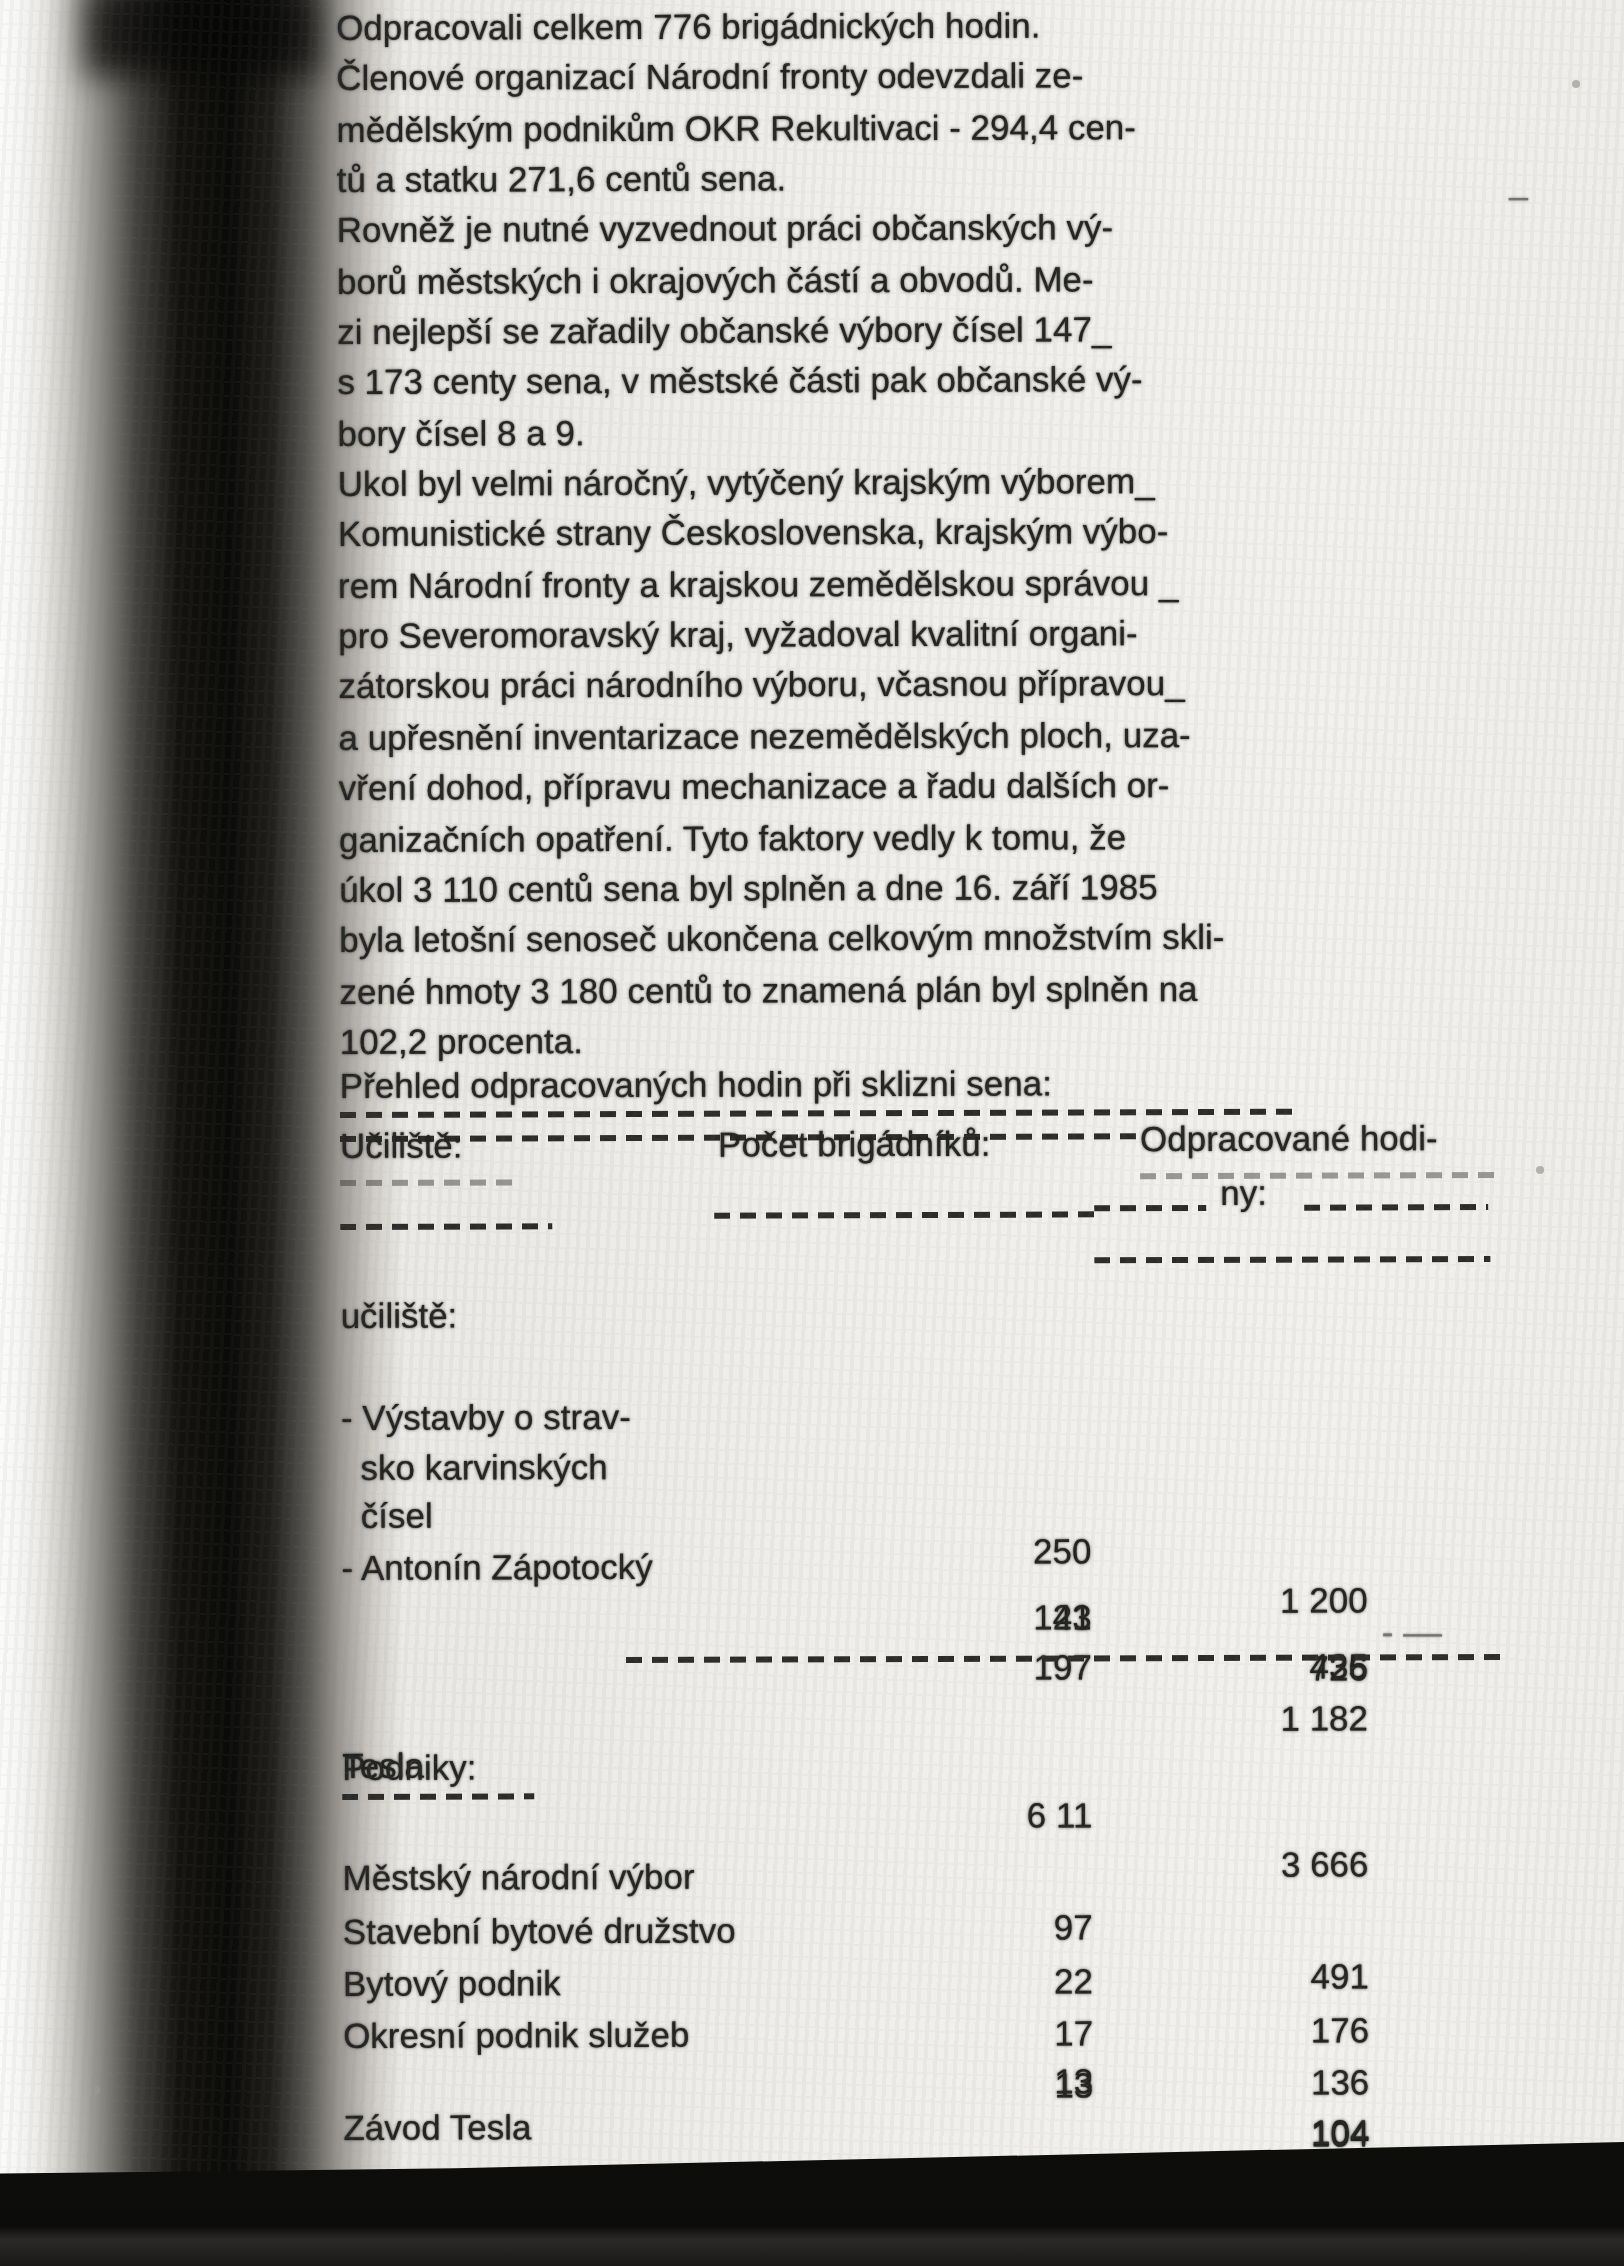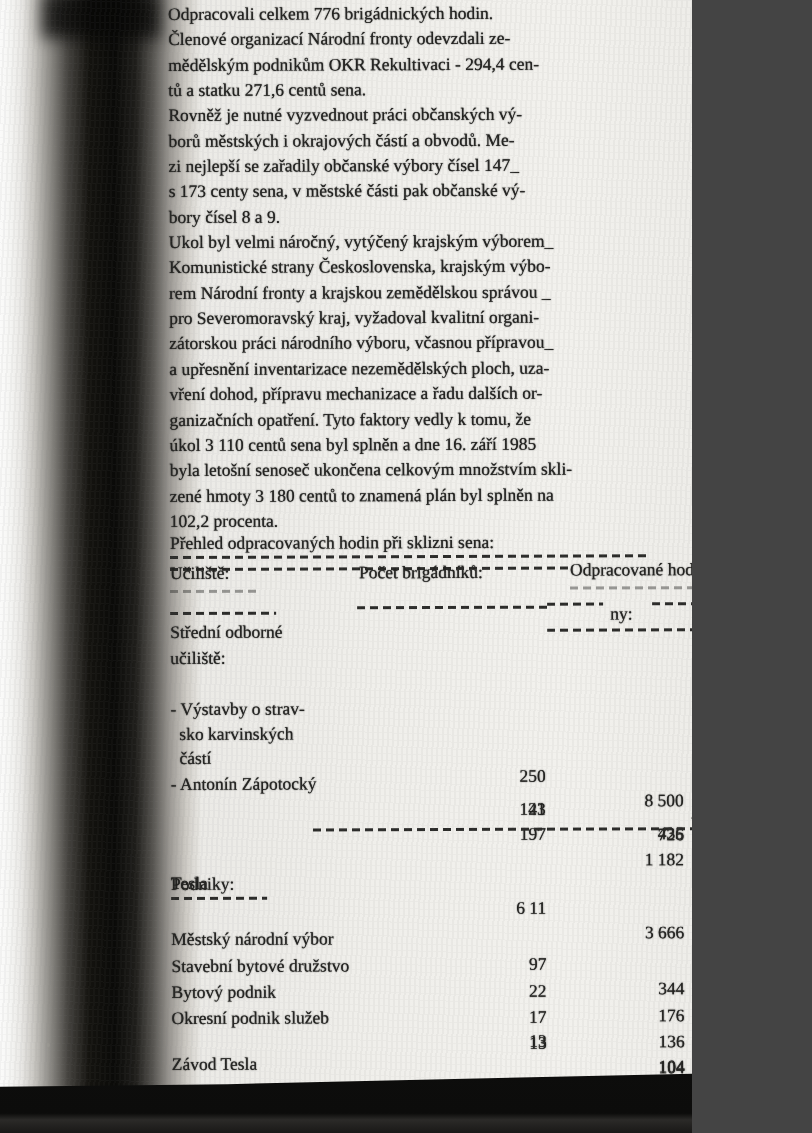--- a/index.html
+++ b/index.html
@@ -1,19 +1,19 @@
 <!DOCTYPE html>
 <html><head>
 <meta charset="utf-8">
 <style>
   html,body{margin:0;padding:0;background:#444;}
   .scene{
-    position:relative;width:692px;height:1133px;overflow:hidden;
+    position:relative;width:812px;height:1133px;overflow:hidden;
     background:linear-gradient(90deg,#e6e4e0 0%,#ebeae6 28%,#f0efeb 55%,#f2f1ed 82%,#eeede9 100%);
-    font-family:Liberation Serif, serif;
+    font-family:Liberation Sans, sans-serif;
   }
   
   .grain{position:absolute;inset:0;pointer-events:none;opacity:.06;
     background:repeating-linear-gradient(93deg,#777 0 2px,transparent 2px 5px),
                repeating-linear-gradient(2deg,#999 0 1px,transparent 1px 7px);}
   
   .gutter{position:absolute;top:0;left:0;width:212px;height:1133px;
     background:linear-gradient(90deg,
       #fbfbfa 0%,#f5f5f3 5%,#e9e8e5 10%,#c9c7c2 16%,#8a8883 24%,
       #45433f 32%,#14130f 42%,#0a0a08 54%,#1f1e1b 64%,#55534f 72%,
@@ -76,43 +76,42 @@
 
     <span class="mark" style="top:88px;left:586px;">–</span>
 
     <div class="abs" style="top:531px;left:0;">Přehled odpracovaných hodin při sklizni sena:</div>
     <div class="dash" style="top:556px;left:0;width:478px;"></div>
     <div class="dash" style="top:568px;left:0;width:398px;"></div>
 
     <div class="abs" style="top:561px;left:0;">Učiliště:</div>
     <div class="abs" style="top:561px;left:189px;">Počet brigádníků:</div>
     <div class="abs" style="top:559px;left:400px;">Odpracované hodi-</div>
-    <div class="abs" style="top:586px;left:440px;margin-top:17px;">ny:</div>
+    <div class="abs" style="top:586px;left:440px;">ny:</div>
 
     <div class="dash faint" style="top:590px;left:0;width:88px;"></div>
     <div class="dash" style="top:612px;left:0;width:106px;"></div>
     <div class="dash" style="top:607px;left:187px;width:192px;"></div>
     <div class="dash faint" style="top:588px;left:400px;width:180px;"></div>
     <div class="dash" style="top:604px;left:377px;width:56px;"></div>
     <div class="dash" style="top:604px;left:482px;width:92px;"></div>
     <div class="dash" style="top:630px;left:377px;width:198px;"></div>
 
-    <div class="abs" style="top:620px;left:0;">Střední odborné</div>
     <div class="abs" style="top:646px;left:0;">učiliště:</div>
 
     <div class="trow" style="top:672px;">
       <span class="c1">- Výstavby o strav-</span>
     </div>
     <div class="trow" style="top:697px;">
       <span class="c1">  sko karvinských</span>
     </div>
     <div class="trow" style="top:721px;">
-      <span class="c1">  částí</span>
+      <span class="c1">  čísel</span>
       <span class="c2 up">250</span>
-      <span class="c3 up">8 500</span>
+      <span class="c3 up">1 200</span>
     </div>
     <div class="trow" style="top:747px;">
       <span class="c1">- Antonín Zápotocký</span>
       <span class="c2">43</span>
       <span class="c3">435</span>
     </div>
     <div class="trow" style="top:773px;">
       <span class="c2">121</span>
       <span class="c3">726</span>
     </div>
@@ -128,21 +127,21 @@
       <span class="c2">6 11</span>
       <span class="c3">3 666</span>
     </div>
 
     <div class="abs" style="top:872px;left:0;">Podniky:</div>
     <div class="dash" style="top:897px;left:0;width:96px;"></div>
 
     <div class="trow" style="top:902px;">
       <span class="c1">Městský národní výbor</span>
       <span class="c2">97</span>
-      <span class="c3">344</span>
+      <span class="c3">491</span>
     </div>
     <div class="trow" style="top:929px;">
       <span class="c1">Stavební bytové družstvo</span>
       <span class="c2">22</span>
       <span class="c3">176</span>
     </div>
     <div class="trow" style="top:955px;">
       <span class="c1">Bytový podnik</span>
       <span class="c2">17</span>
       <span class="c3">136</span>

